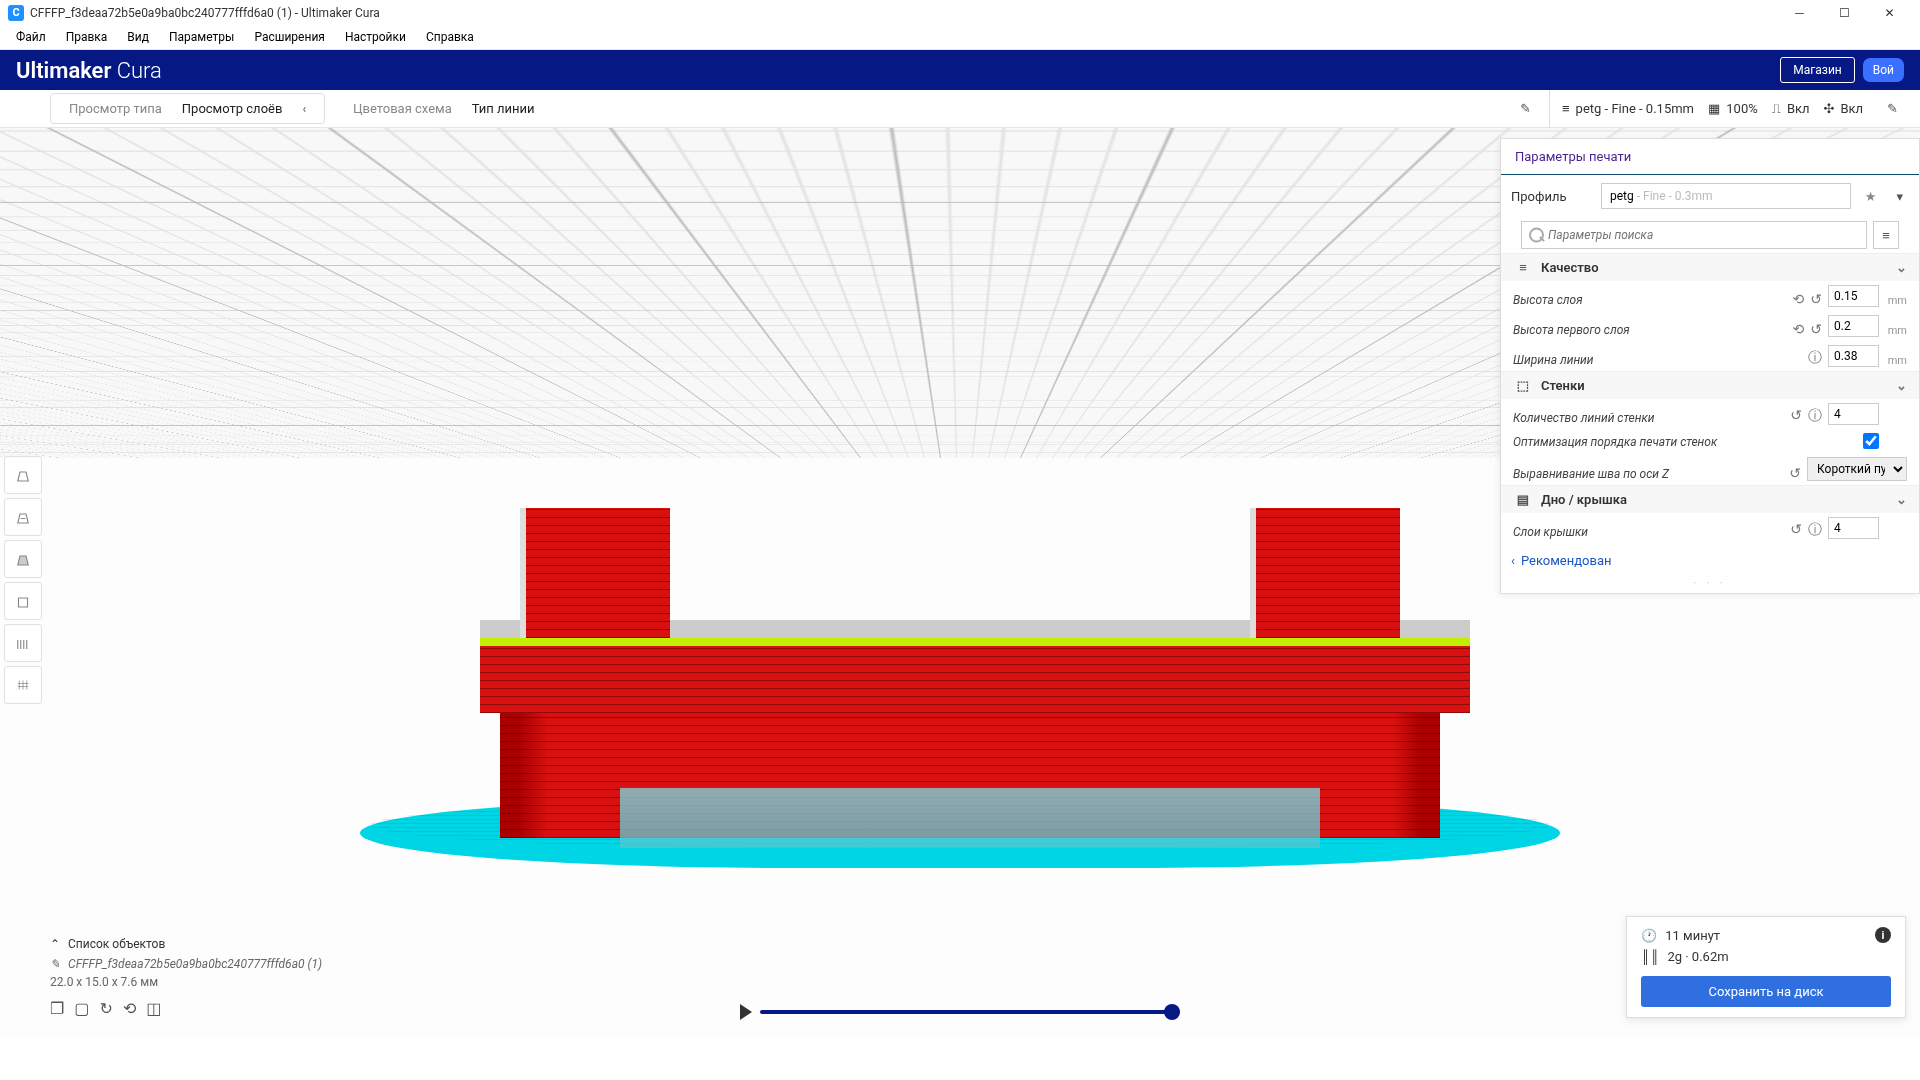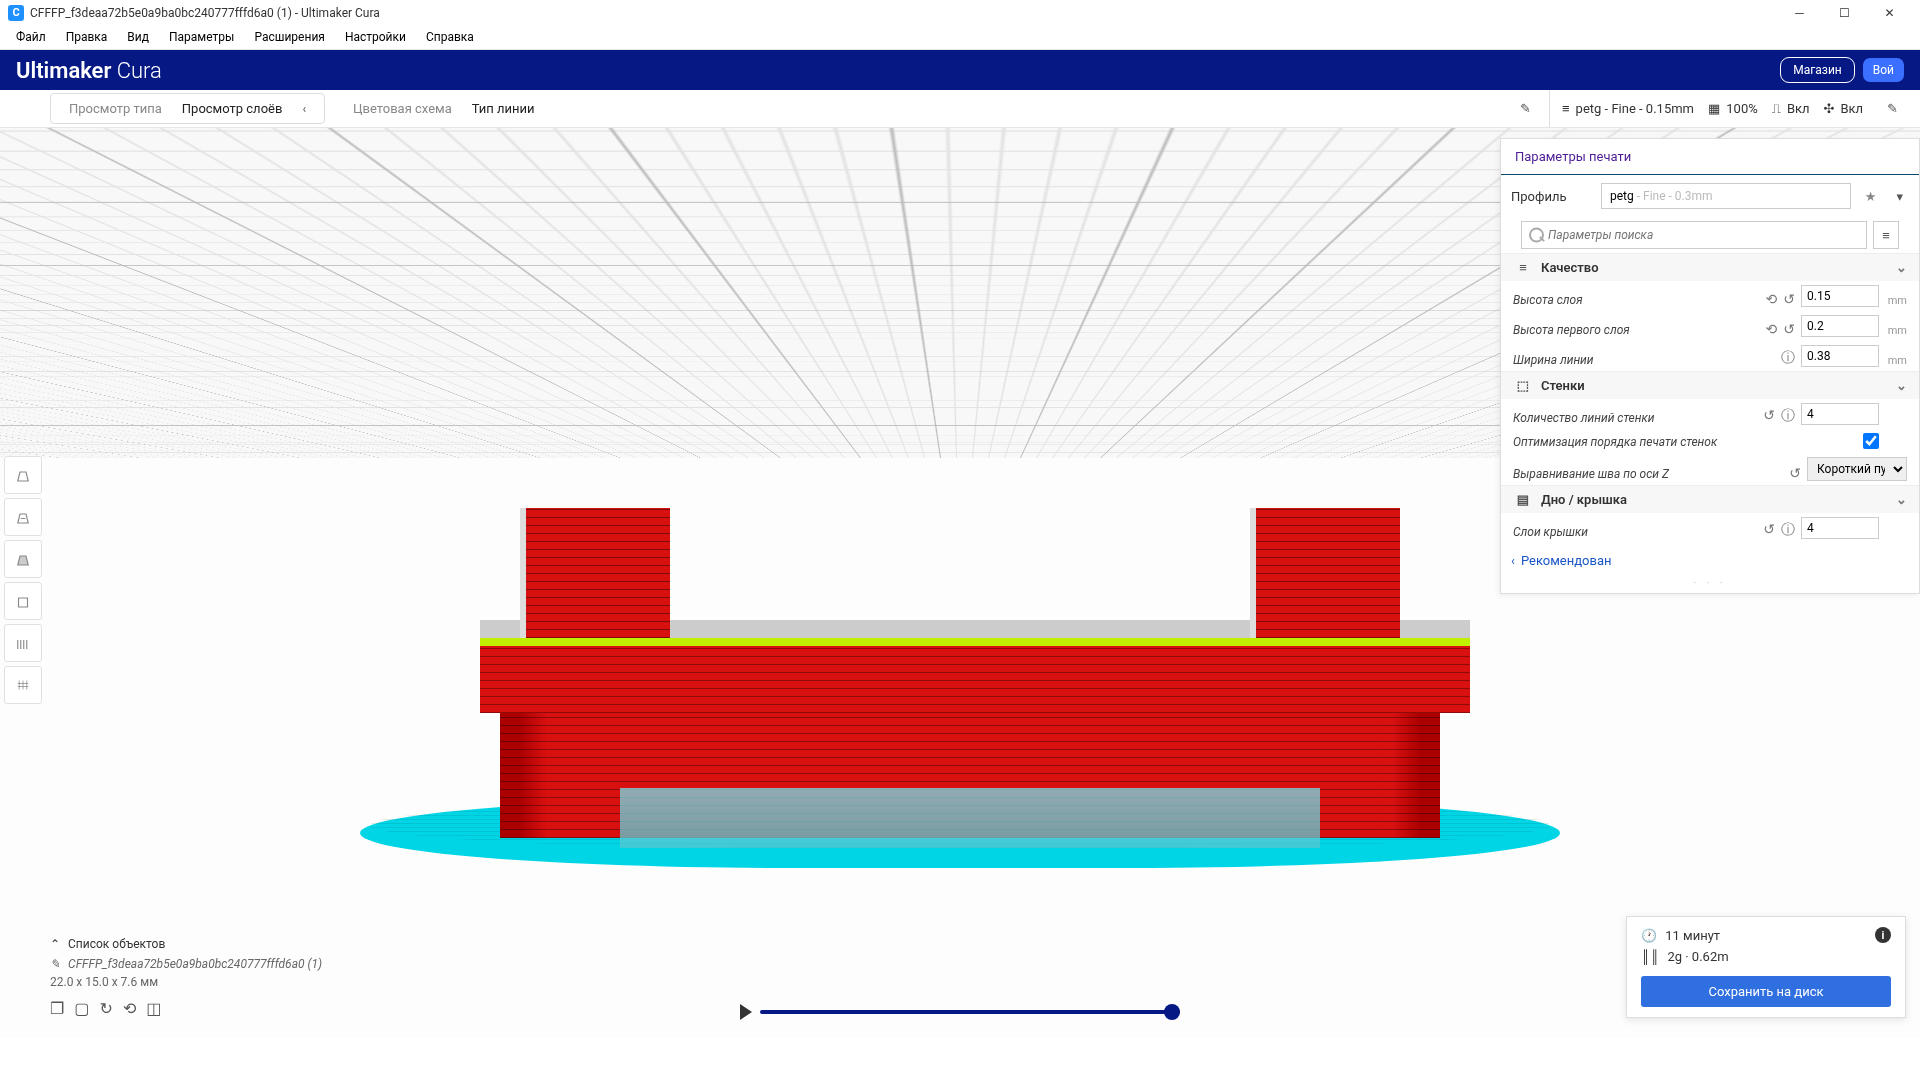--- a/index.html
+++ b/index.html
@@ -13,21 +13,21 @@
   .menubar { height: 25px; display: flex; align-items: center; padding: 0 6px; font-size: 12px; background: #fff; border-bottom: 1px solid #e5e5e5; }
   .menubar .mitem { padding: 3px 10px; }
   
   .appheader { height: 40px; background: #061884; display: flex; align-items: center; color: #fff; padding: 0 16px; }
   .brand { font-size: 22px; font-weight: 300; }
   .brand b { font-weight: 600; }
   .tabs { position: absolute; left: 50%; transform: translateX(-50%); display: flex; gap: 20px; align-items: center; }
   .tabs .tab { font-size: 13px; color: #fff; padding: 8px 14px; border-radius: 4px; cursor: pointer; letter-spacing: 0.5px; }
   .tabs .tab.active { background: #fff; color: #222; border: 1px solid #ccc; }
   .appheader .spacer { flex: 1; }
-  .store-btn { border: 1px solid #fff; padding: 5px 12px; font-size: 12px; border-radius: 9px; margin-right: 8px; }
+  .store-btn { border: 1px solid #fff; padding: 5px 12px; font-size: 12px; border-radius: 3px; margin-right: 8px; }
   .login-btn { background: #3a6fff; padding: 5px 10px; font-size: 12px; border-radius: 7px; }
   
   .toolbar { height: 38px; display: flex; align-items: stretch; padding: 0; border-bottom: 1px solid #e5e5e5; background: #fff; }
   .toolbar .left-group { display: flex; align-items: center; border: 1px solid #ddd; border-radius: 4px; margin: 3px 0 3px 50px; padding: 0 8px; font-size: 13px; }
   .toolbar .lbl { color: #888; padding: 0 10px; }
   .toolbar .val { color: #222; padding: 0 10px; }
   .toolbar .chev { padding: 0 10px; color: #555; font-size: 12px; }
   .toolbar .mid-group { display: flex; align-items: center; margin: 3px 0 3px 10px; padding: 0 8px; font-size: 13px; flex: 1; }
   .toolbar .edit-ic { padding: 0 10px; color: #555; }
   .toolbar .right-group { display: flex; align-items: center; border-left: 1px solid #ddd; padding: 0 12px; font-size: 13px; gap: 14px; }
@@ -91,21 +91,21 @@
   .sp-search input { flex: 1; border: 1px solid #ccc; padding: 6px 8px 6px 26px; font-style: italic; color: #999; font-size: 12px; }
   .sp-search .ham { width: 26px; border: 1px solid #ccc; display: flex; align-items: center; justify-content: center; color: #555; }
   
   .sp-section { border-top: 1px solid #eee; }
   .sp-sec-head { display: flex; align-items: center; padding: 6px 12px; background: #f7f7f7; font-weight: 600; color: #333; }
   .sp-sec-head .sicon { width: 20px; text-align: center; color: #555; margin-right: 8px; }
   .sp-sec-head .chev { margin-left: auto; color: #777; }
   .sp-row { display: flex; align-items: flex-end; padding: 4px 12px; font-size: 12px; }
   .sp-row .rlabel { flex: 1; color: #444; font-style: italic; }
   .sp-row .icons { display: flex; gap: 6px; color: #777; font-size: 14px; margin-right: 6px; }
-  .sp-row input[type="text"] { width: 78px; border: 1px solid #ccc; padding: 3px 5px; font-size: 12px; }
+  .sp-row input[type="text"] { width: 51px; border: 1px solid #ccc; padding: 3px 5px; font-size: 12px; }
   .sp-row .unit { width: 28px; text-align: right; color: #999; font-size: 11px; padding-left: 4px; }
   .sp-row input[type="checkbox"] { width: 16px; height: 16px; }
   .sp-row select { border: 1px solid #ccc; padding: 3px 5px; font-size: 12px; width: 100px; }
   
   .sp-foot { padding: 10px; }
   .sp-foot .rec { color: #1a56c7; font-size: 13px; display: flex; align-items: center; gap: 6px; }
   .sp-handle { text-align: center; color: #bbb; letter-spacing: 4px; font-size: 10px; padding-bottom: 4px; }
   
   .result-card { position: absolute; right: 14px; bottom: 20px; width: 280px; background: #fff; border: 1px solid #ddd; box-shadow: 0 2px 8px rgba(0,0,0,0.1); padding: 10px 14px; font-size: 13px; }
   .result-card .rrow { display: flex; align-items: center; gap: 8px; margin-bottom: 6px; color: #333; }

